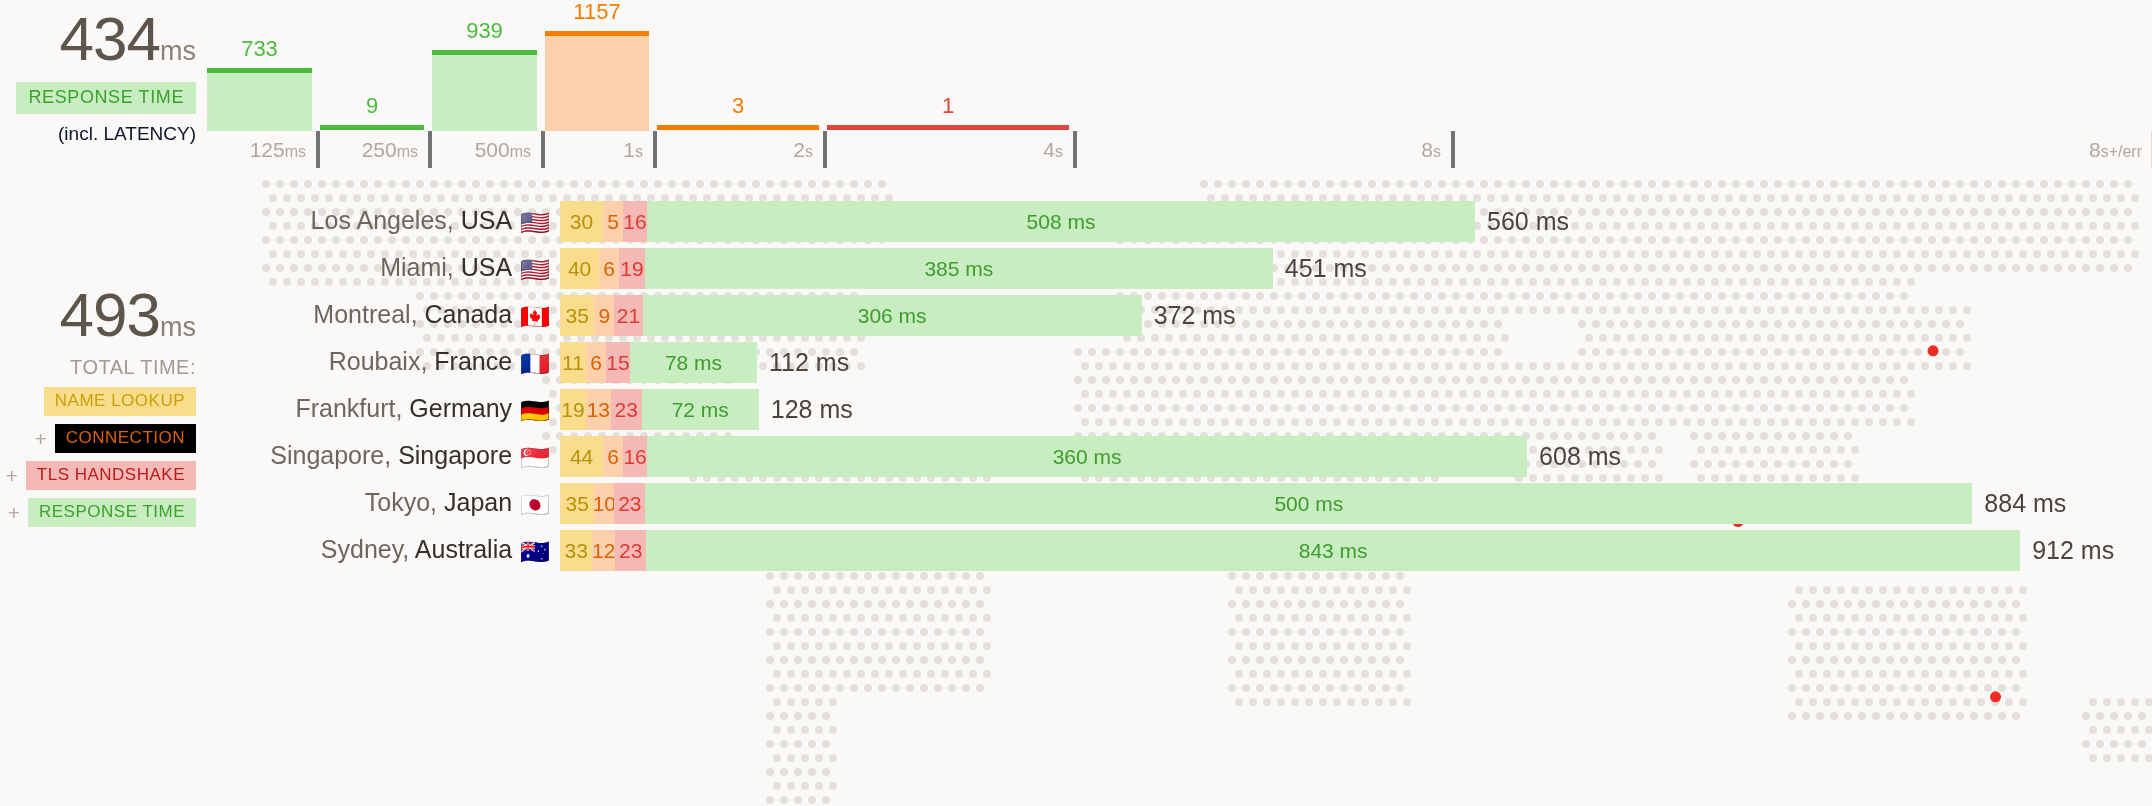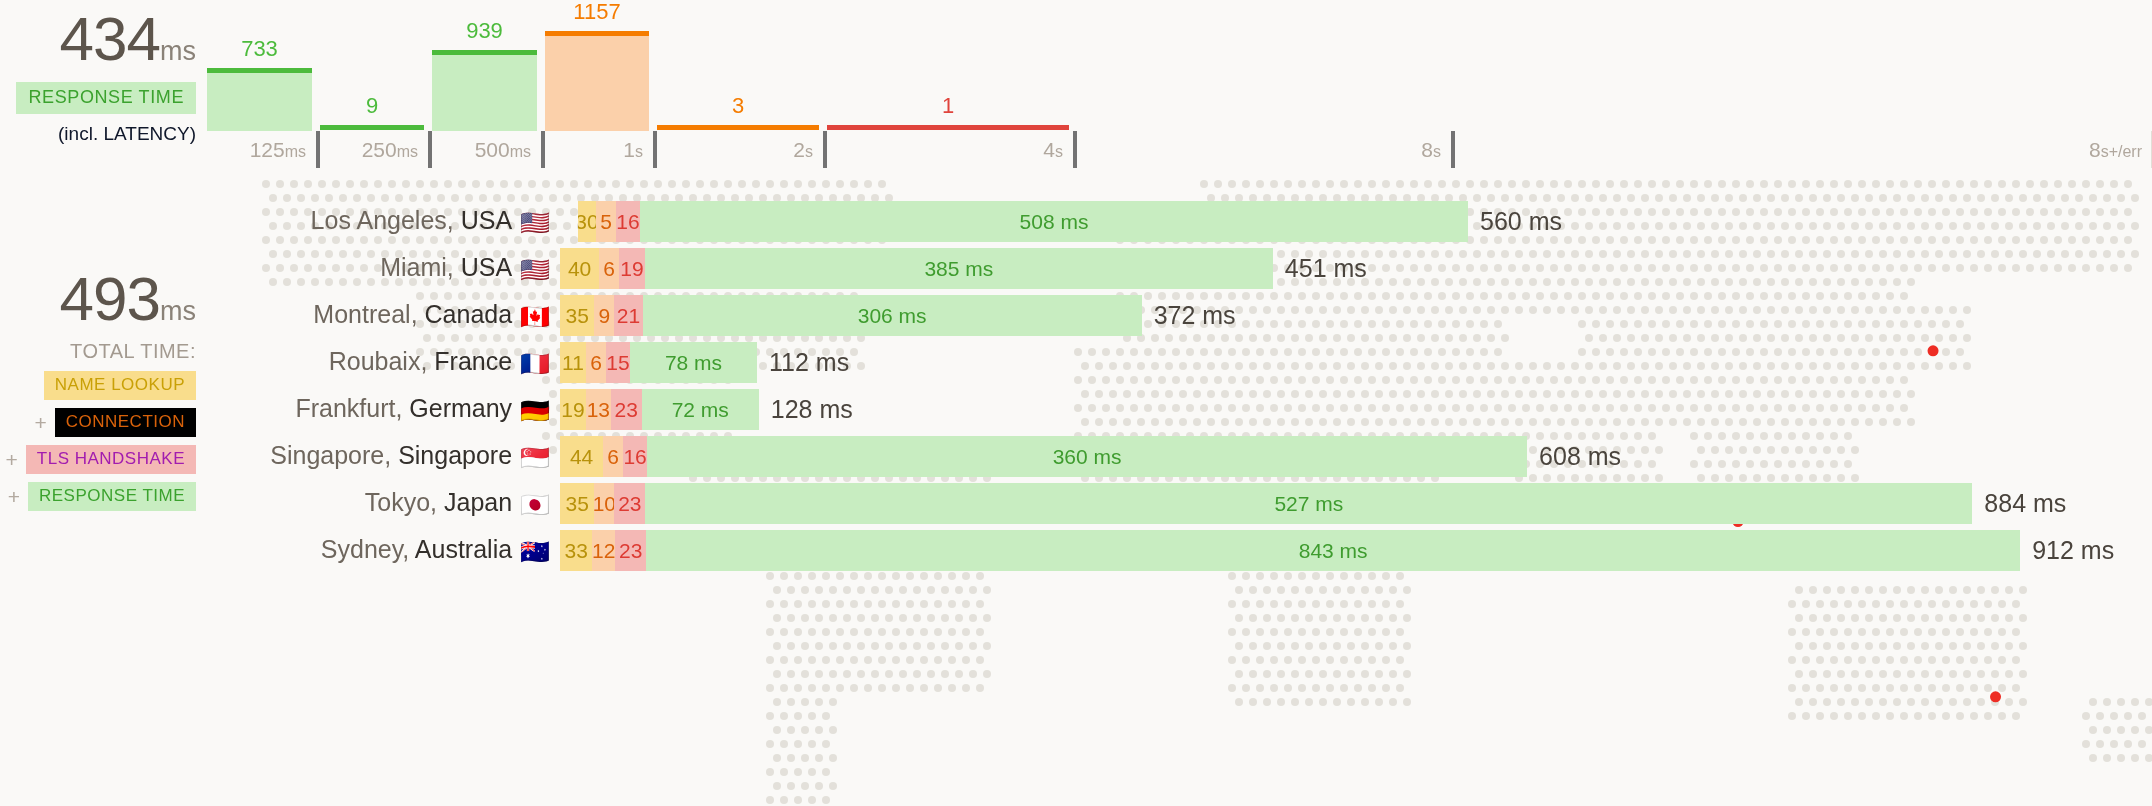--- a/index.html
+++ b/index.html
@@ -19,26 +19,26 @@
     font-weight: 400;
   }
   .hero-unit { font-size: 27px; color: #8a8278; }
   .hero-badge {
     display: inline-block; padding: 5px 12px 6px; font-size: 18px;
     letter-spacing: .6px; margin-top: 12px;
   }
   .hero-sub { font-size: 19px; color: #0f172a; margin-top: 9px; }
 
   #hero-top { left: 0; top: 8px; width: 196px; }
-  #hero-bottom { left: 0; top: 268px; width: 196px; }
+  #hero-bottom { left: 0; top: 284px; width: 196px; }
 
   .badge-green  { background: #c8edc1; color: #3ba22e; }
   .badge-yellow { background: #f9dd8c; color: #c9a006; }
   .badge-orange { background: #000000; color: #d9620a; }
-  .badge-red    { background: #f4b8b5; color: #a21caf; }
+  .badge-red    { background: #f4b8b5; color: #b91c1c; }
 
   .legend-row { display: flex; align-items: center; justify-content: flex-end; margin-top: 8px; border-radius: 12px; }
   .legend-plus { color: #b3aaa0; font-size: 21px; margin-right: 8px; }
   .legend-chip {
     padding: 4px 11px 5px; font-size: 17px; letter-spacing: .5px;
   }
   .total-label { font-size: 20px; color: #a39a90; letter-spacing: .5px; margin-top: 10px; }
 
   
   #histogram { position: absolute; left: 196px; top: 0px; width: 1956px; height: 168px; }
@@ -3063,21 +3063,21 @@
         <circle cx="1541.98" cy="345.5905" r="5.5" fill="#ee2d24"></circle>
         <circle cx="1737.0366666666666" cy="174.87099999999998" r="5.5" fill="#ee2d24"></circle>
         <circle cx="1799.5199999999998" cy="520.783" r="5.5" fill="#ee2d24"></circle>
       </svg>
   </div>
 
   <div id="rows">
       <div class="row">
         <div class="row-label"><span>Los Angeles, </span><span class="country">USA</span><span class="flag">🇺🇸</span></div>
         <div class="segs">
-          <div class="seg seg-dns" style="width: 18px; margin-left: 18px;">30</div>
+          <div class="seg seg-dns" style="width: 43px;">30</div>
           <div class="seg seg-conn" style="width: 20px;">5</div>
           <div class="seg seg-tls" style="width: 24px;">16</div>
           <div class="seg seg-resp" style="width: 828px;">508 ms</div>
         </div>
         <div class="row-total">560 ms</div>
       </div>
       <div class="row">
         <div class="row-label"><span>Miami, </span><span class="country">USA</span><span class="flag">🇺🇸</span></div>
         <div class="segs">
           <div class="seg seg-dns" style="width: 39.2px;">40</div>
@@ -3126,21 +3126,21 @@
           <div class="seg seg-resp" style="width: 880px;">360 ms</div>
         </div>
         <div class="row-total">608 ms</div>
       </div>
       <div class="row">
         <div class="row-label"><span>Tokyo, </span><span class="country">Japan</span><span class="flag">🇯🇵</span></div>
         <div class="segs">
           <div class="seg seg-dns" style="width: 34.3px;">35</div>
           <div class="seg seg-conn" style="width: 20px;">10</div>
           <div class="seg seg-tls" style="width: 31.05px;">23</div>
-          <div class="seg seg-resp" style="width: 1327px;">527 ms</div>
+          <div class="seg seg-resp" style="width: 1327px;">500 ms</div>
         </div>
         <div class="row-total">884 ms</div>
       </div>
       <div class="row">
         <div class="row-label"><span>Sydney, </span><span class="country">Australia</span><span class="flag">🇦🇺</span></div>
         <div class="segs">
           <div class="seg seg-dns" style="width: 32.34px;">33</div>
           <div class="seg seg-conn" style="width: 22.8px;">12</div>
           <div class="seg seg-tls" style="width: 31.05px;">23</div>
           <div class="seg seg-resp" style="width: 1374px;">843 ms</div>

